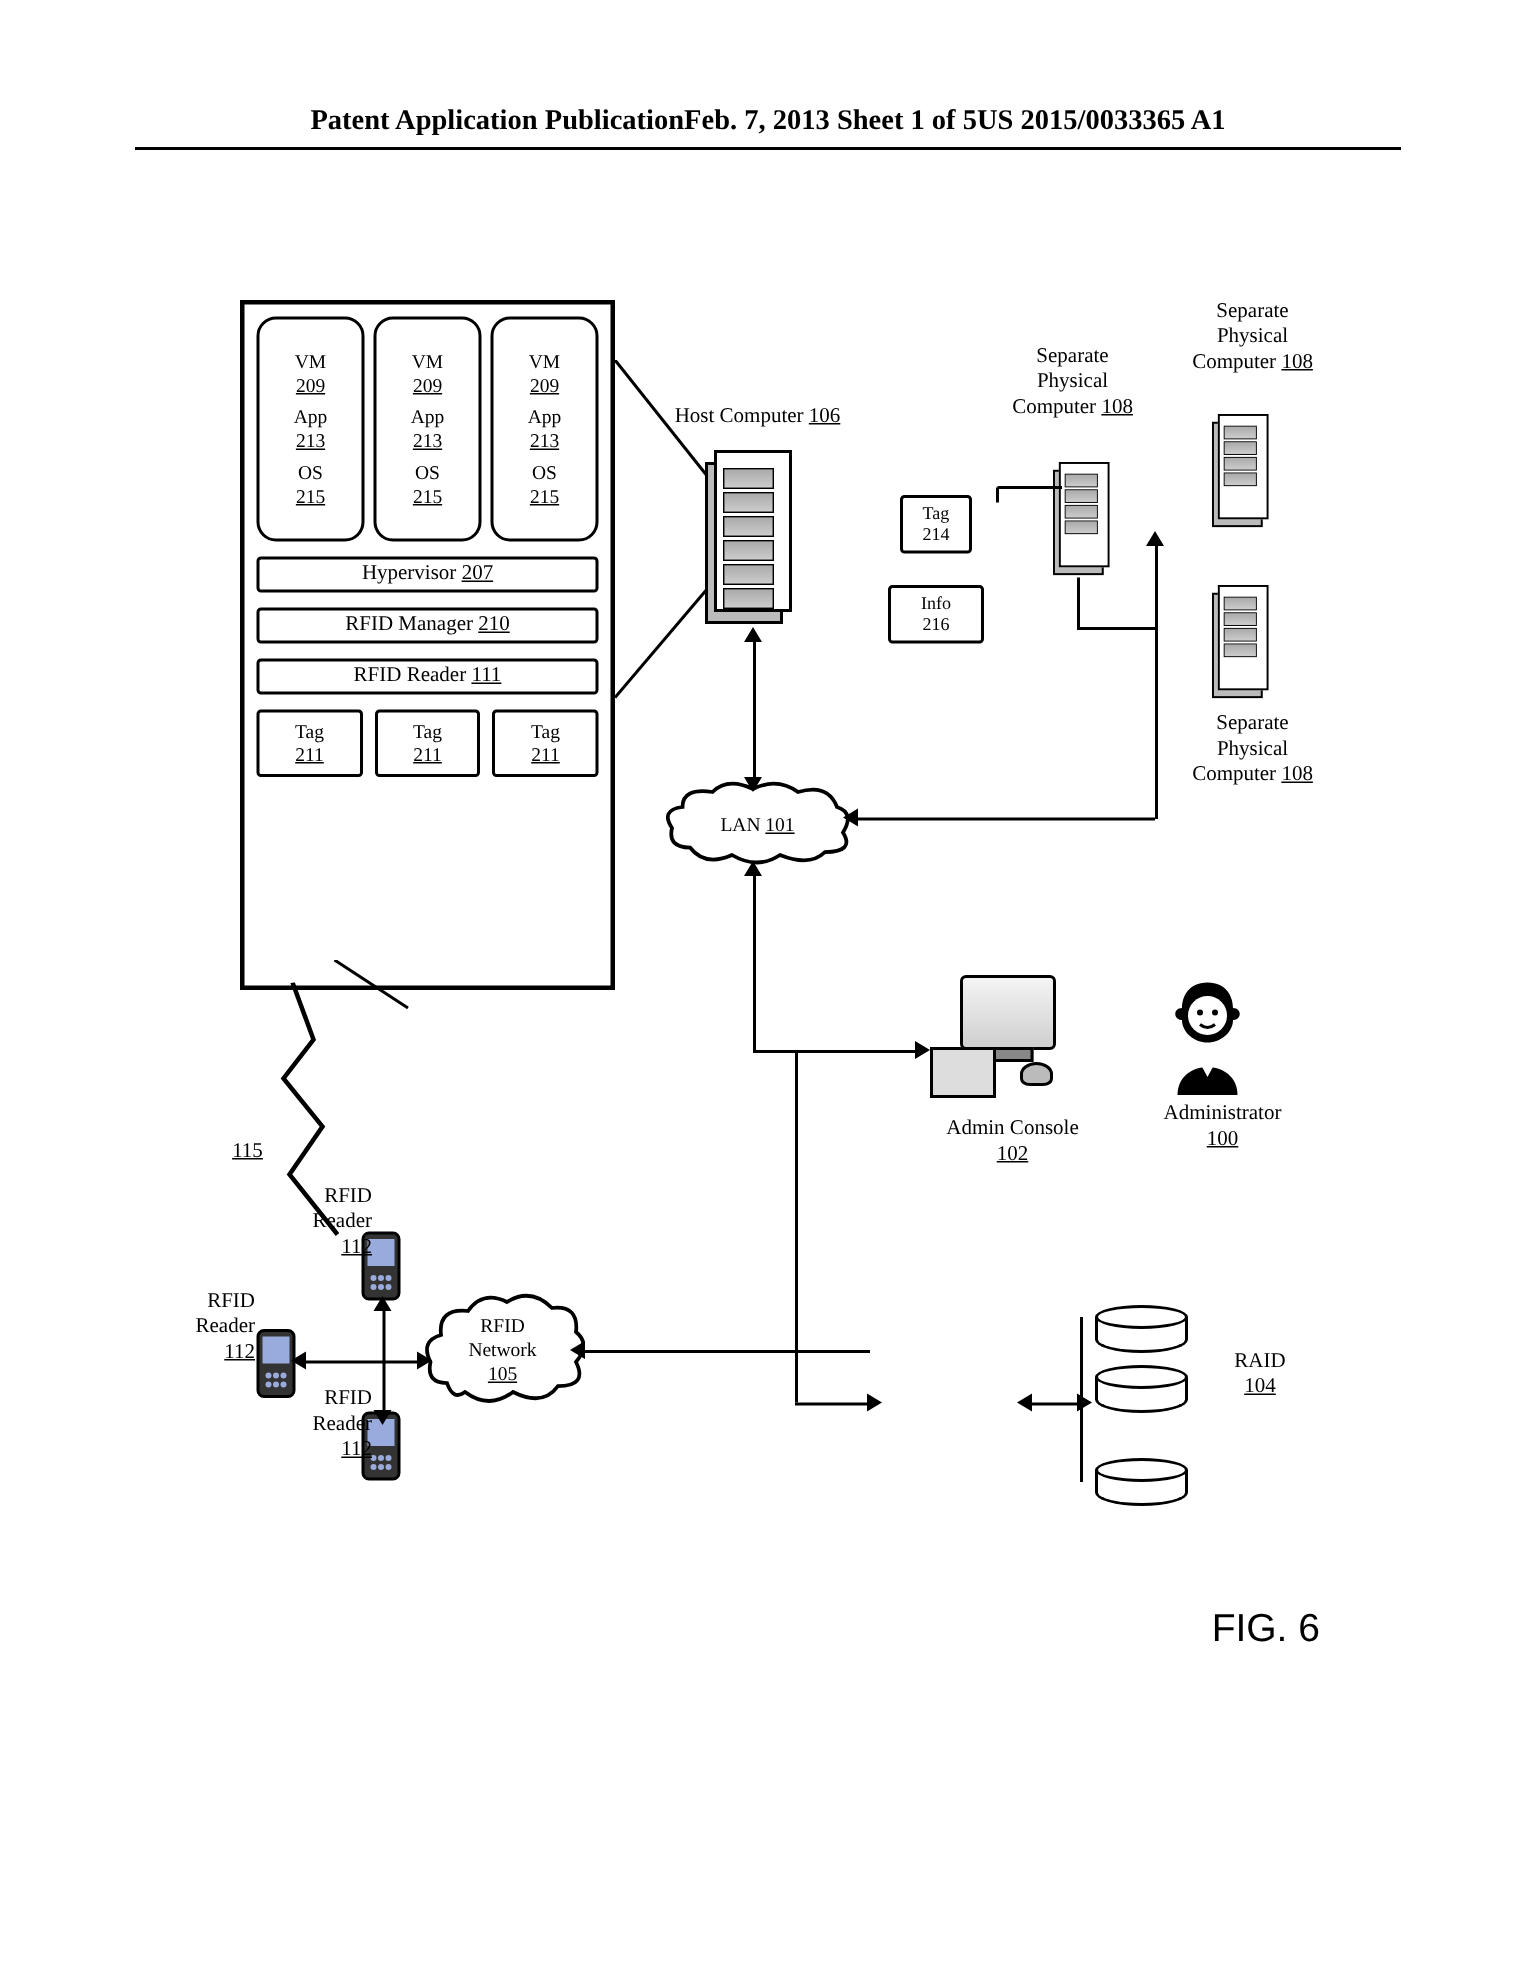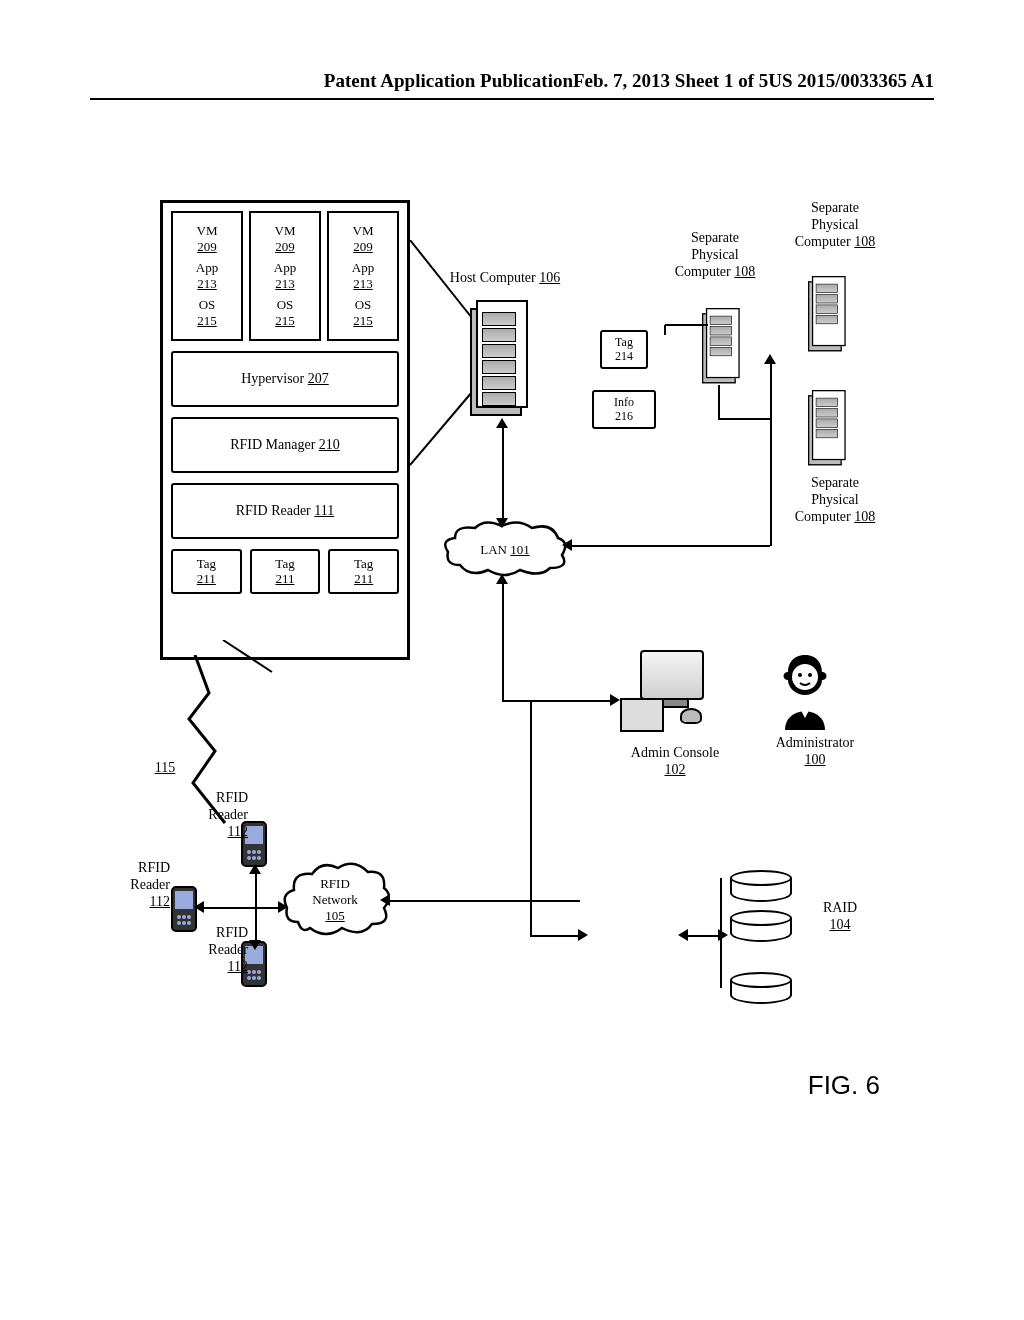--- a/index.html
+++ b/index.html
@@ -15,21 +15,21 @@
     height: 1320px;
     background: #fff;
   }
   .header {
     position: absolute;
     top: 70px;
     left: 0;
     right: 0;
     padding: 0 90px;
     display: flex;
-    justify-content: flex-end;
+    justify-content: center;
     font-size: 19px;
     font-weight: bold;
   }
   .header-rule {
     position: absolute;
     top: 98px;
     left: 90px;
     right: 90px;
     border-top: 2px solid #000;
   }
@@ -53,34 +53,34 @@
     padding: 8px;
   }
   .vm-row {
     display: flex;
     justify-content: space-between;
     gap: 6px;
   }
   .vm-col {
     flex: 1;
     border: 2.5px solid #000;
-    border-radius: 0;
+    border-radius: 13px;
     box-sizing: border-box;
-    padding: 10px 0;
+    padding: 20px 0;
     text-align: center;
     font-size: 13px;
     line-height: 1.2;
   }
   .vm-col .ref { text-decoration: underline; }
   .host-block {
     margin-top: 10px;
     border: 2.5px solid #000;
     border-radius: 3px;
     text-align: center;
-    padding: 18px 0;
+    padding: 2px 0;
     font-size: 14px;
   }
   .host-block .ref { text-decoration: underline; }
   .tag-row {
     margin-top: 10px;
     display: flex;
     justify-content: space-between;
     gap: 8px;
   }
   .tag-cell {

